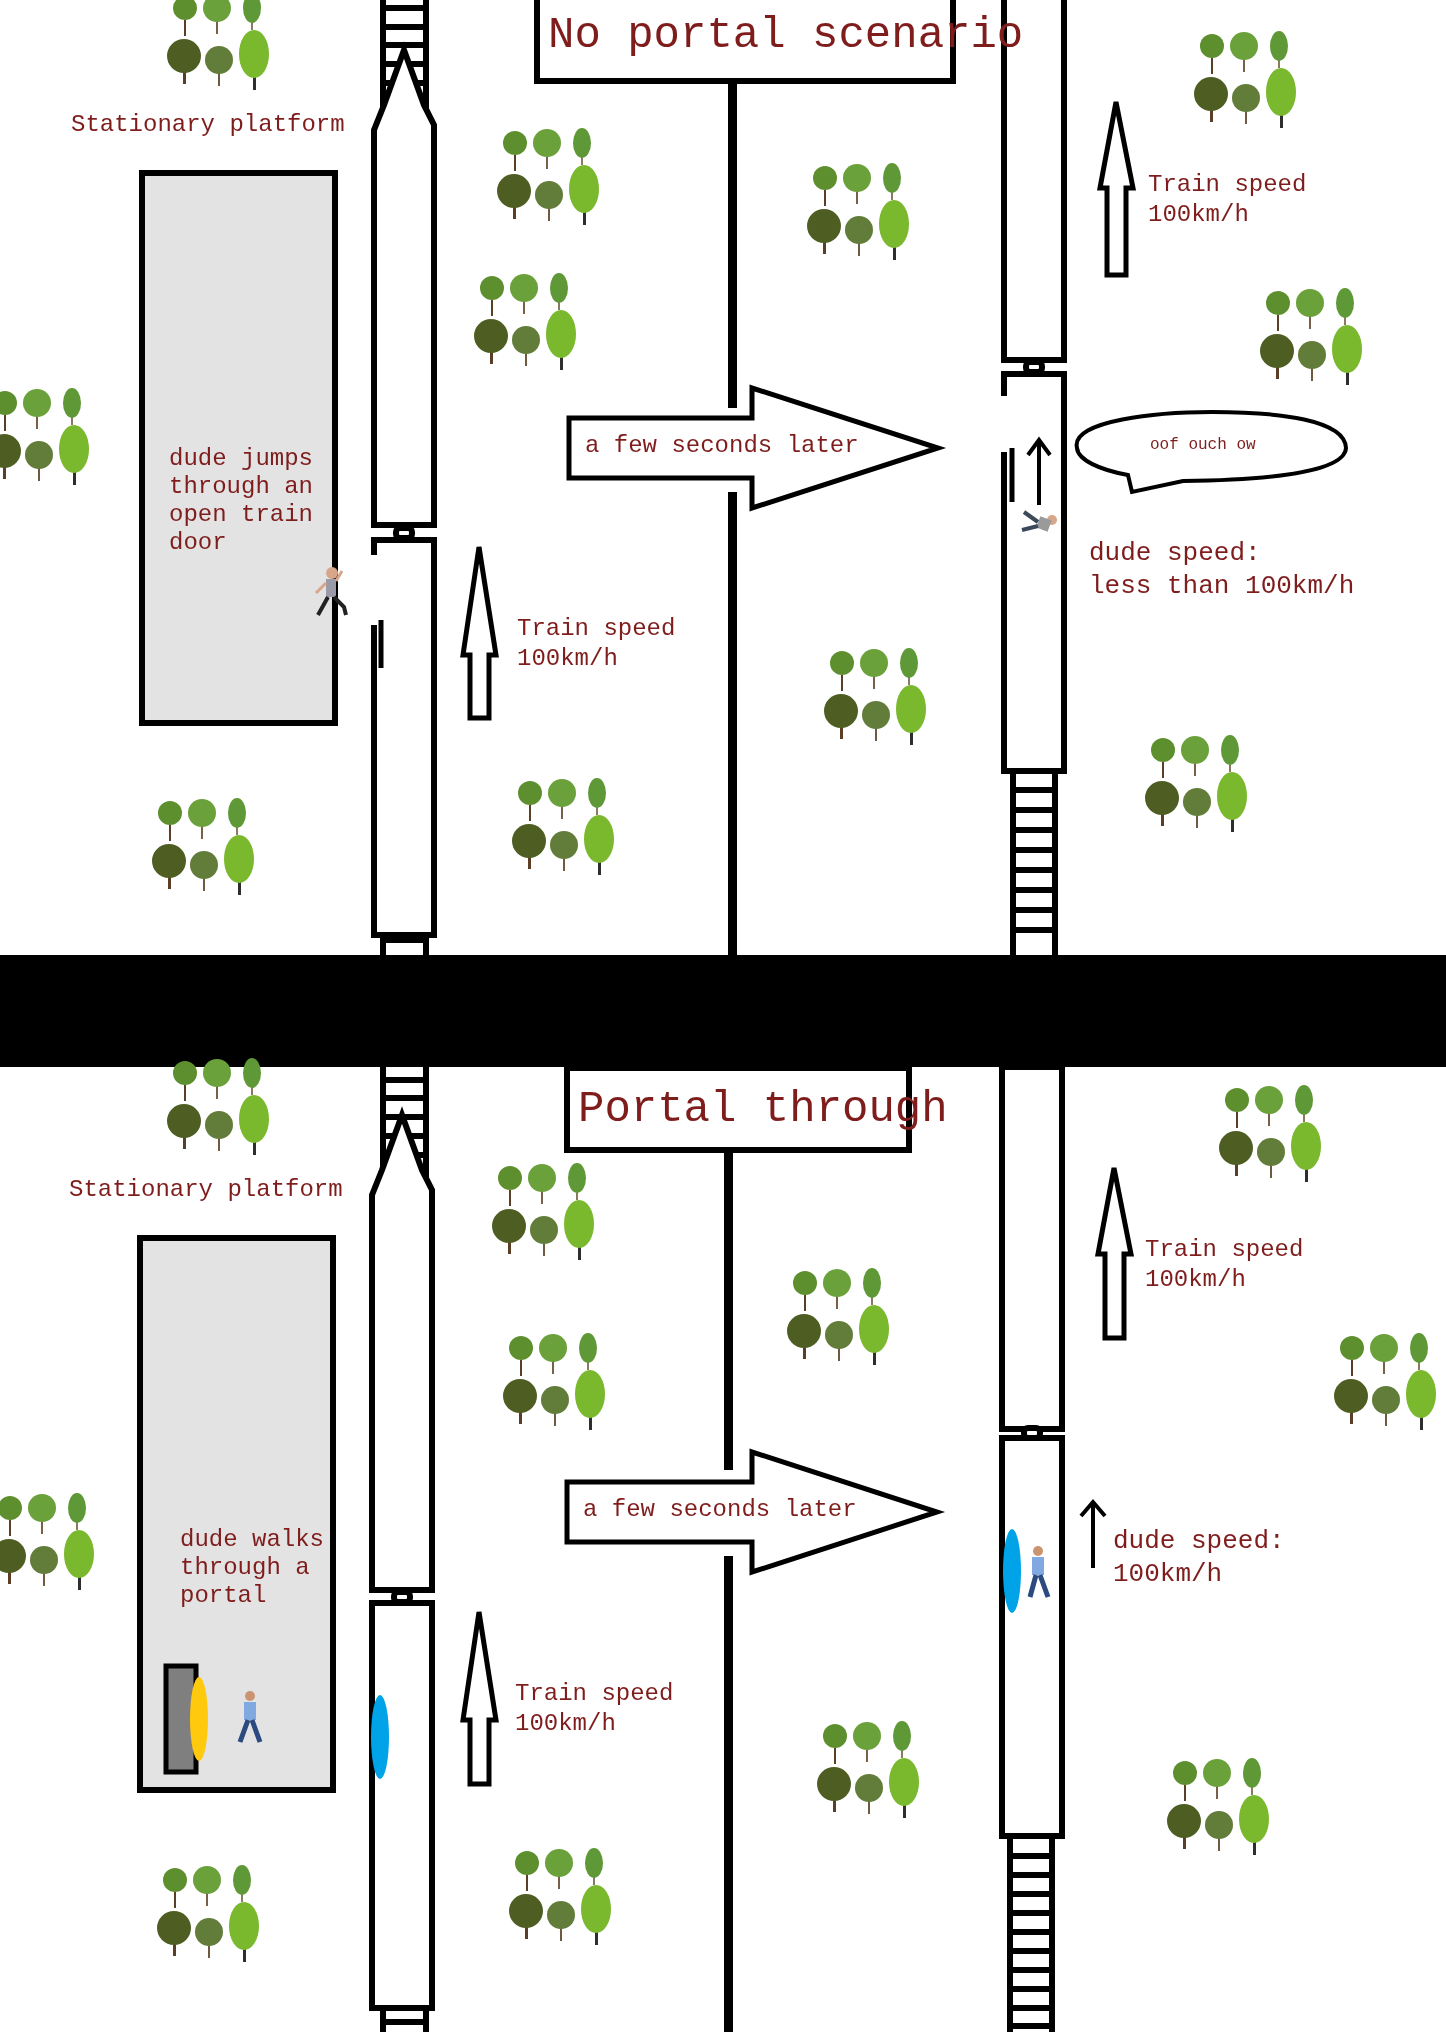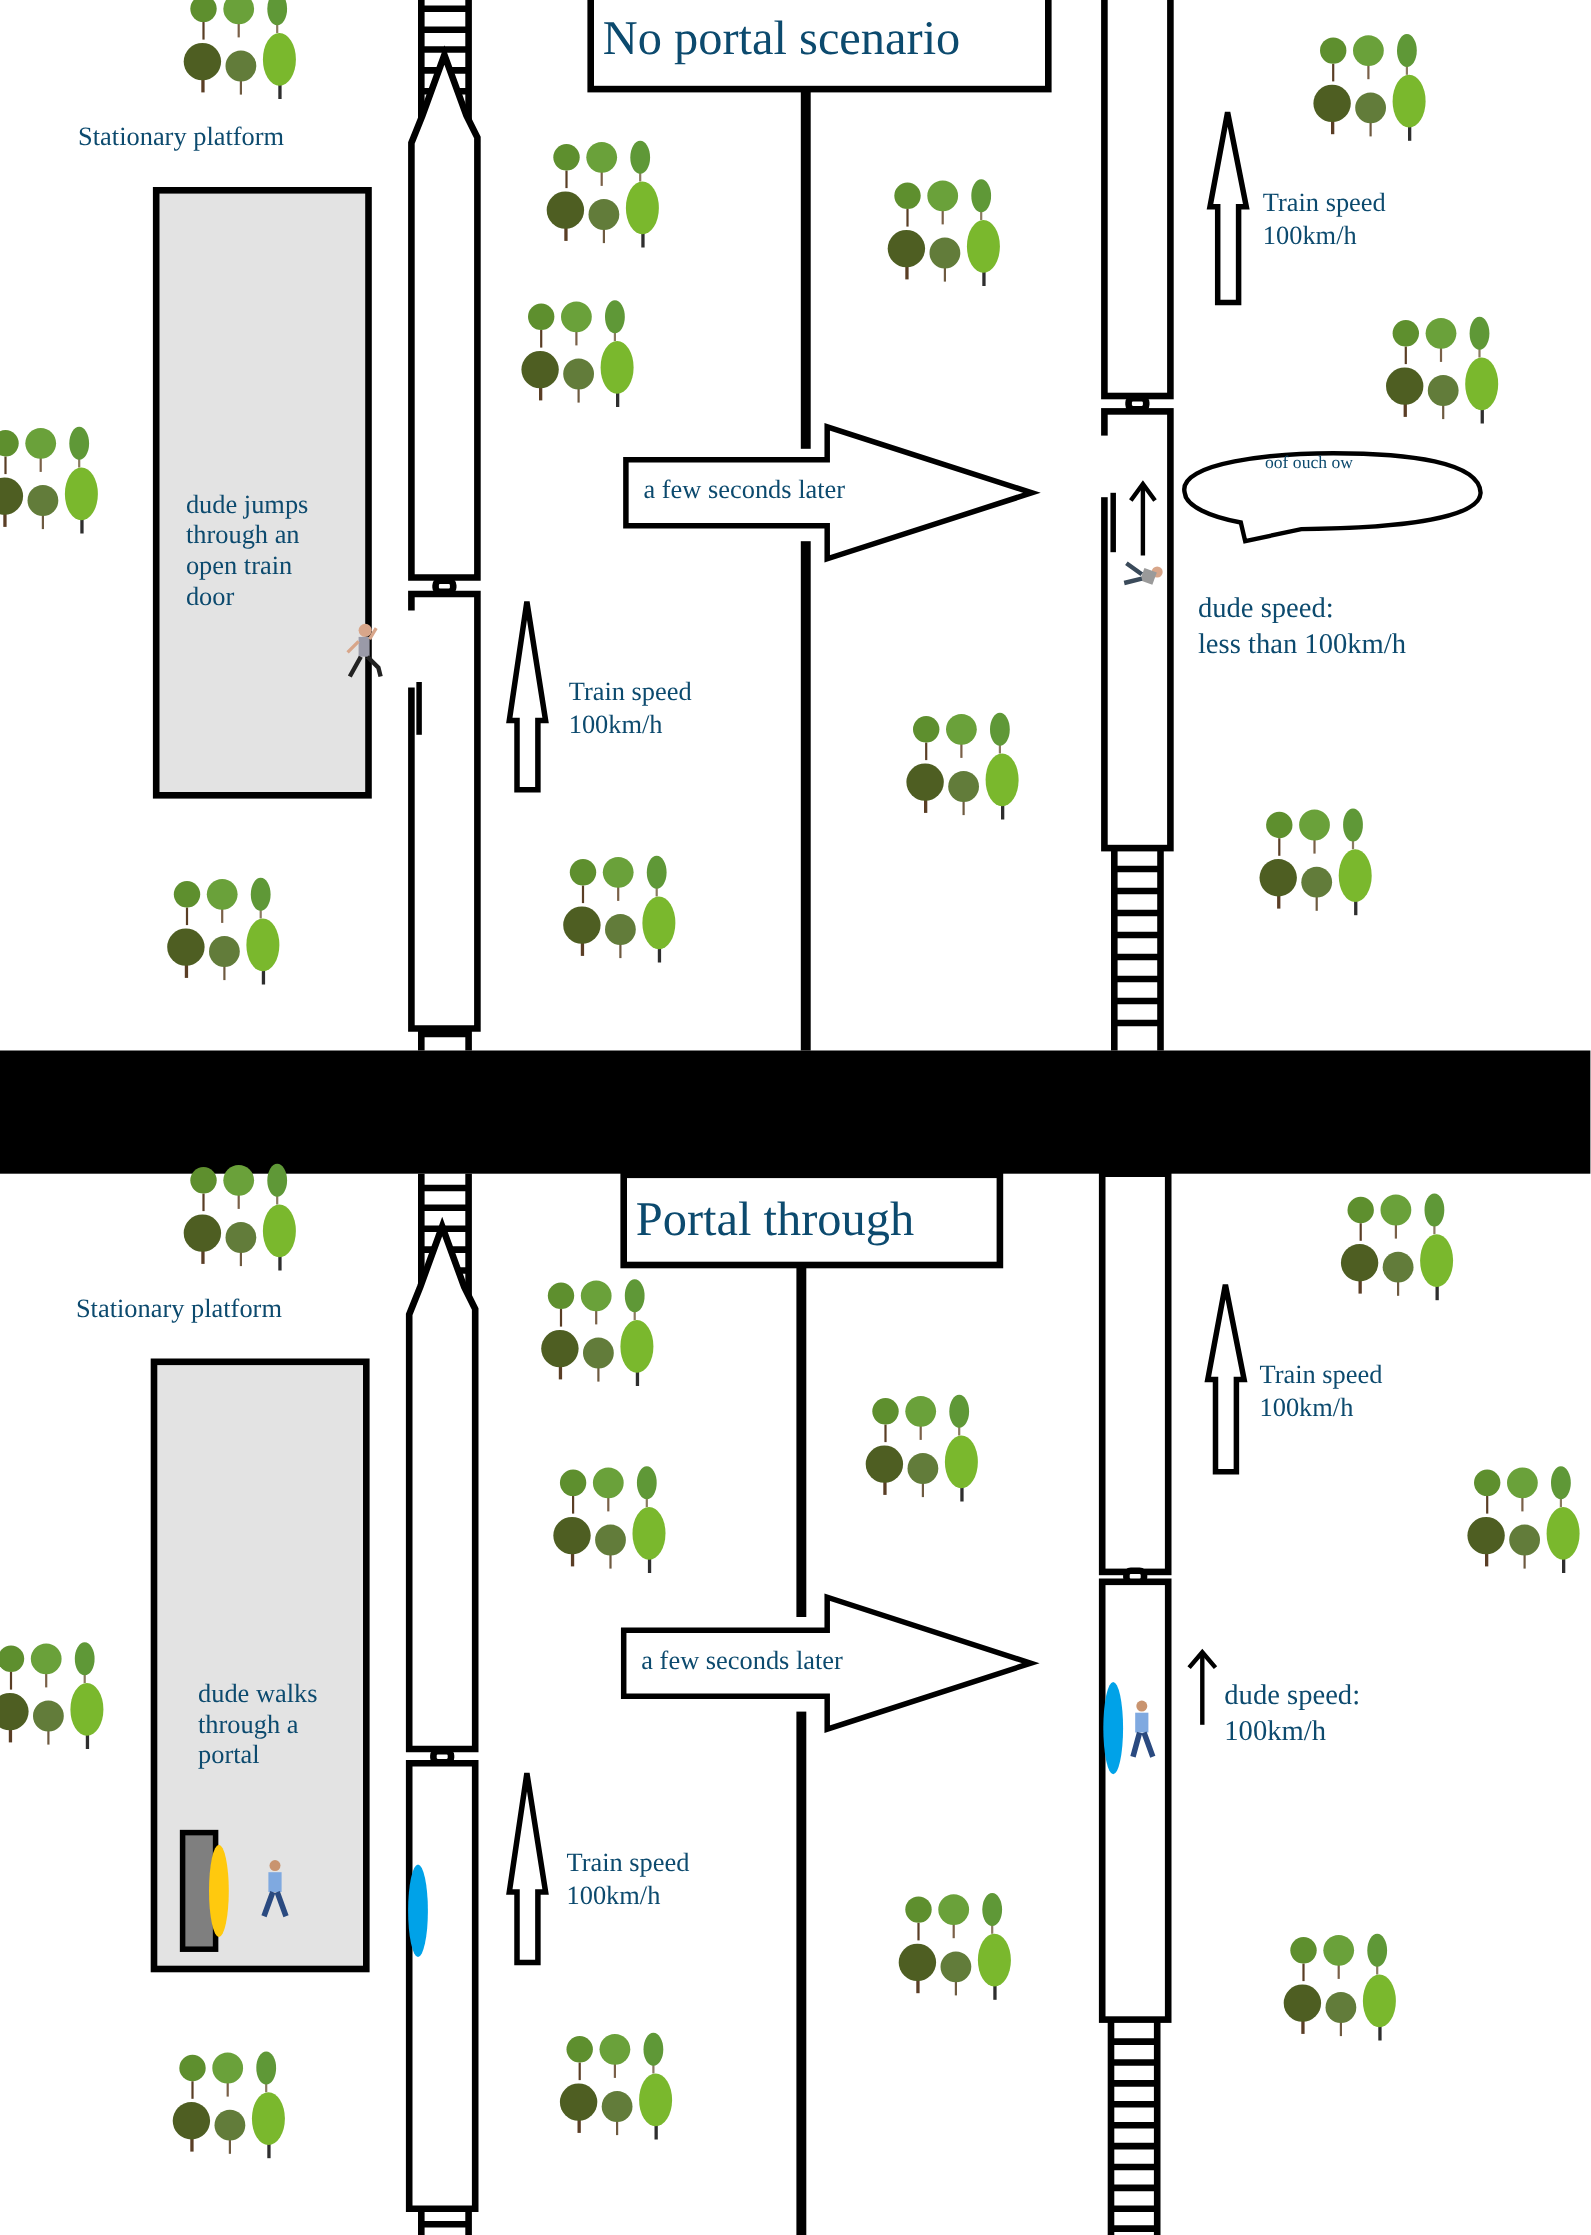--- a/index.html
+++ b/index.html
@@ -1,18 +1,18 @@
 <!DOCTYPE html>
 <html><head>
 <meta charset="utf-8">
 <style>
   html,body{margin:0;padding:0;background:#fff;}
   body{width:1446px;height:2032px;position:relative;overflow:hidden;font-family:"Liberation Sans",sans-serif;}
   svg#scene{position:absolute;left:0;top:0;}
-  .lbl{position:absolute;color:#0c4a6e;font-family:Liberation Serif, serif;white-space:pre-line;line-height:1.2;}
+  .lbl{position:absolute;color:#7f1d1d;font-family:Liberation Mono, monospace;white-space:pre-line;line-height:1.2;}
   .big{font-size:24px;}
   .title{font-size:44px;}
   .small{font-size:16px;}
 </style>
 </head>
 <body>
 
 <svg id="scene" width="1446" height="2032" viewBox="0 0 1446 2032">
   <defs>
     <g id="tree-cluster">
@@ -217,21 +217,21 @@
 <div class="lbl big" style="left:71px;top:111px;">Stationary platform</div>
 <div class="lbl big" style="left:169px;top:445px;line-height:1.17;">dude jumps
 through an
 open train
 door</div>
 <div class="lbl big" style="left:517px;top:614px;line-height:1.25;">Train speed
 100km/h</div>
 <div class="lbl big" style="left:585px;top:432px;">a few seconds later</div>
 <div class="lbl big" style="left:1148px;top:170px;line-height:1.25;">Train speed
 100km/h</div>
-<div class="lbl small" style="left:1150px;top:411px;">oof ouch ow</div>
+<div class="lbl small" style="left:1150px;top:436px;">oof ouch ow</div>
 <div class="lbl" style="left:1089px;top:537px;font-size:26px;line-height:1.25;">dude speed:
 less than 100km/h</div>
 
 <div class="lbl title" style="left:578px;top:1083px;">Portal through</div>
 <div class="lbl big" style="left:69px;top:1176px;">Stationary platform</div>
 <div class="lbl big" style="left:180px;top:1526px;line-height:1.17;">dude walks
 through a
 portal</div>
 <div class="lbl big" style="left:515px;top:1679px;line-height:1.25;">Train speed
 100km/h</div>

